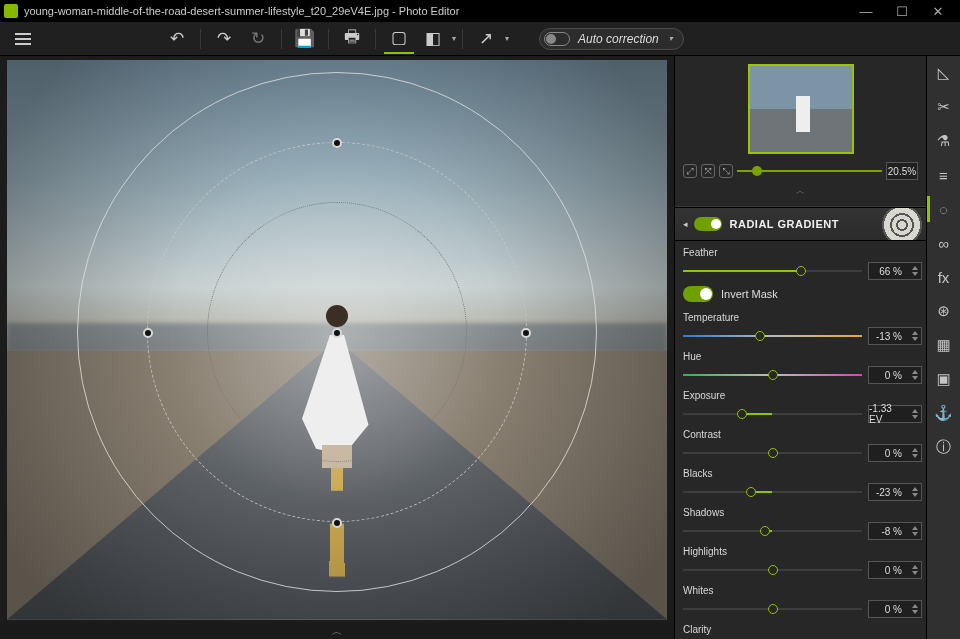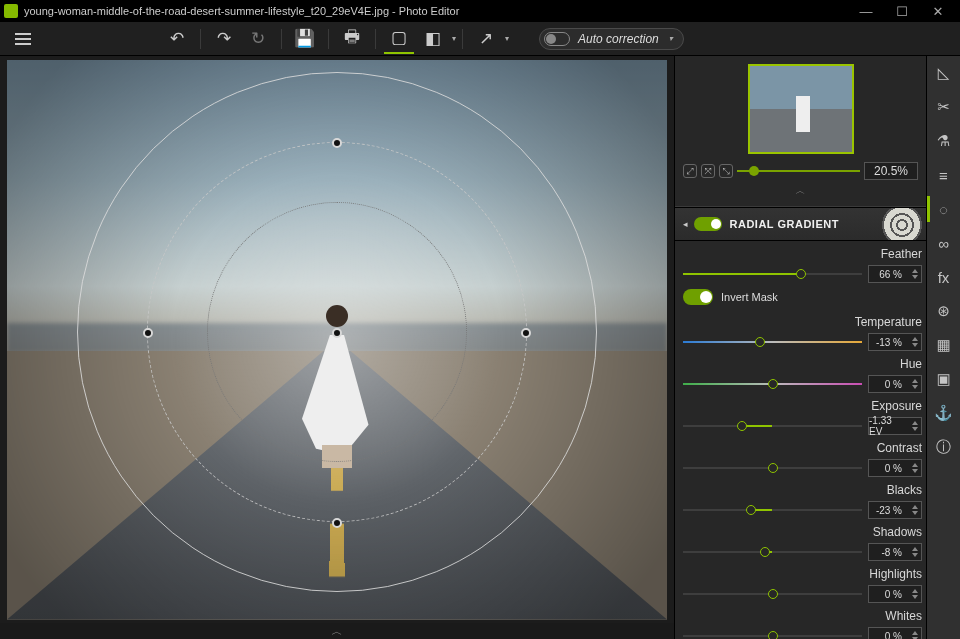--- a/index.html
+++ b/index.html
@@ -46,36 +46,36 @@
   .rightcol { width:252px; background:#272727; border-left:1px solid #000; display:flex; flex-direction:column; overflow:hidden; }
   .thumbpane { padding:8px; display:flex; flex-direction:column; align-items:center; border-bottom:1px solid #3a3a3a; }
   .thumb { width:106px; height:90px; border:2px solid #9ac400; background:linear-gradient(#7b95a6 50%, #6e7377 50%); position:relative; }
   .thumb::after { content:""; position:absolute; left:46px; top:30px; width:14px; height:36px; background:#eee; }
   .zoomrow { display:flex; align-items:center; width:100%; margin-top:8px; gap:4px; }
   .zoomrow .zicons { display:flex; gap:4px; }
   .zicon { width:14px; height:14px; border:1px solid #666; border-radius:3px; display:flex; align-items:center; justify-content:center; font-size:9px; color:#bbb; }
   .zoom-slider { flex:1; height:14px; position:relative; }
   .zoom-slider::before { content:""; position:absolute; left:0; right:0; top:6px; height:2px; background:#7aa300; }
   .zoom-slider .zknob { position:absolute; top:2px; width:10px; height:10px; background:#7aa300; border-radius:50%; }
-  .zoombox { width:54px; height:18px; border:1px solid #555; background:#1f1f1f; color:#ddd; font-size:12px; display:flex; align-items:center; justify-content:center; }
+  .zoombox { width:32px; height:18px; border:1px solid #555; background:#1f1f1f; color:#ddd; font-size:10px; display:flex; align-items:center; justify-content:center; }
   .chevup { color:#888; font-size:10px; margin-top:4px; }
   
   .panelhdr { height:34px; display:flex; align-items:center; padding:0 8px; background:linear-gradient(#333,#2b2b2b); border-top:1px solid #000; border-bottom:1px solid #000; position:relative; overflow:hidden; }
   .panelhdr .tri { color:#ccc; font-size:9px; margin-right:6px; }
   .panelhdr .ptoggle { width:28px; height:14px; background:#6fa000; border-radius:8px; margin-right:8px; display:flex; align-items:center; padding:1px; justify-content:flex-end; }
   .panelhdr .ptoggle .pk { width:10px; height:10px; background:#fff; border-radius:50%; }
   .panelhdr .pname { font-weight:600; font-size:11px; letter-spacing:.5px; color:#f0f0f0; }
   .panelhdr .spiral { position:absolute; right:0; top:-6px; width:60px; height:46px; background:radial-gradient(circle at 60% 50%, #d8d8d0 0 4px, #555 4px 6px, #d8d8d0 6px 10px, #555 10px 12px, #d8d8d0 12px 18px, #555 18px 20px, transparent 20px); border-top-left-radius:20px; }
   
   .controls { flex:1; overflow-y:auto; overflow-x:hidden; padding:6px 4px 6px 8px; }
   .controls::-webkit-scrollbar { width:10px; }
   .controls::-webkit-scrollbar-thumb { background:#4a4a4a; border-radius:5px; }
   .controls::-webkit-scrollbar-track { background:#222; }
   .ctrl { margin-bottom:6px; }
-  .ctrl .lbl { font-size:12px; color:#d8d8d8; margin-bottom:4px;text-align:right; }
+  .ctrl .lbl { font-size:10px; color:#d8d8d8; margin-bottom:4px; }
   .ctrl .row { display:flex; align-items:center; gap:6px; }
   .ctrl .track { flex:1; height:10px; position:relative; }
   .ctrl .track::before { content:""; position:absolute; left:0; right:0; top:4px; height:2px; background:#3e3e3e; }
   .ctrl.temp .track::before { background:linear-gradient(90deg,#2b7bd4,#bbb 50%,#e6a838); }
   .ctrl.hue .track::before { background:linear-gradient(90deg,#3fae4a,#bbb 50%,#c94db3); }
   .ctrl .fill { position:absolute; top:4px; height:2px; background:#8fc400; }
   .ctrl .knob { position:absolute; top:0; width:10px; height:10px; border:1.5px solid #8fc400; background:#272727; border-radius:50%; transform:translateX(-5px); }
   .ctrl .valbox { width:54px; height:18px; border:1px solid #555; background:#1f1f1f; color:#ddd; font-size:10px; display:flex; align-items:center; justify-content:flex-end; padding-right:19px; position:relative; }
   .ctrl .valbox::after { content:""; position:absolute; right:3px; top:3px; width:0; height:0; border-left:3px solid transparent; border-right:3px solid transparent; border-bottom:4px solid #888; }
   .ctrl .valbox::before { content:""; position:absolute; right:3px; bottom:3px; width:0; height:0; border-left:3px solid transparent; border-right:3px solid transparent; border-top:4px solid #888; }

